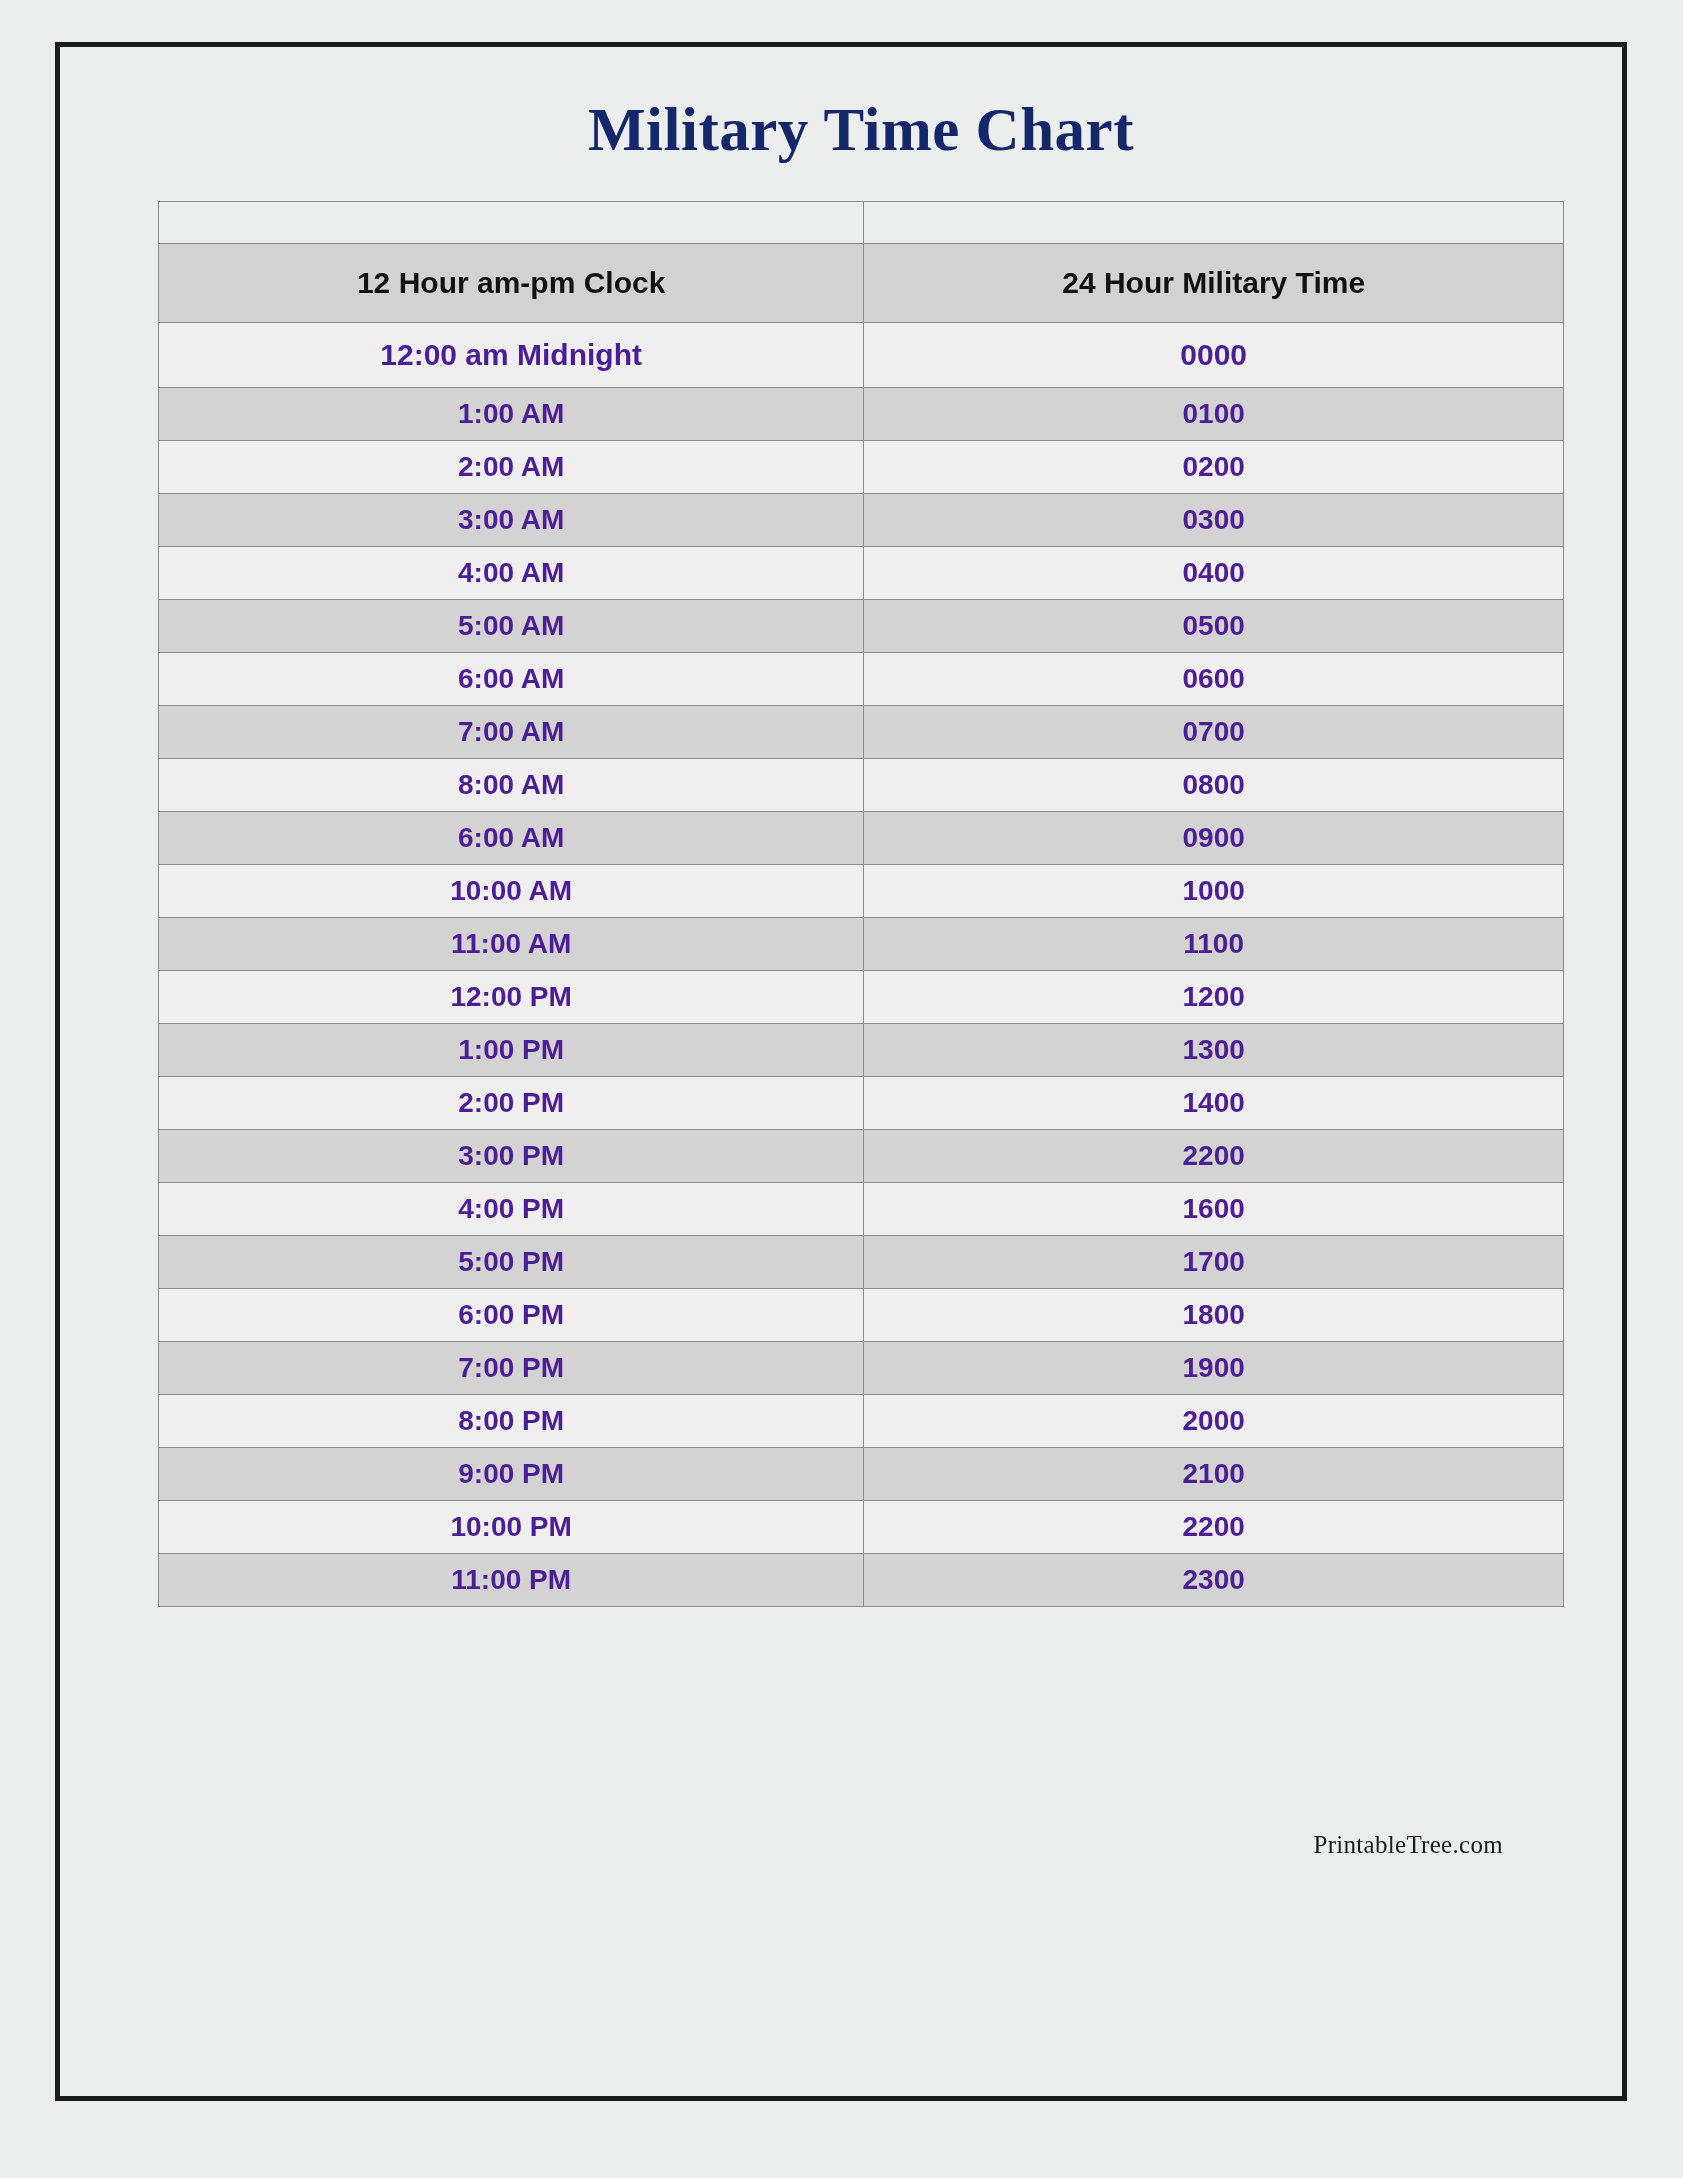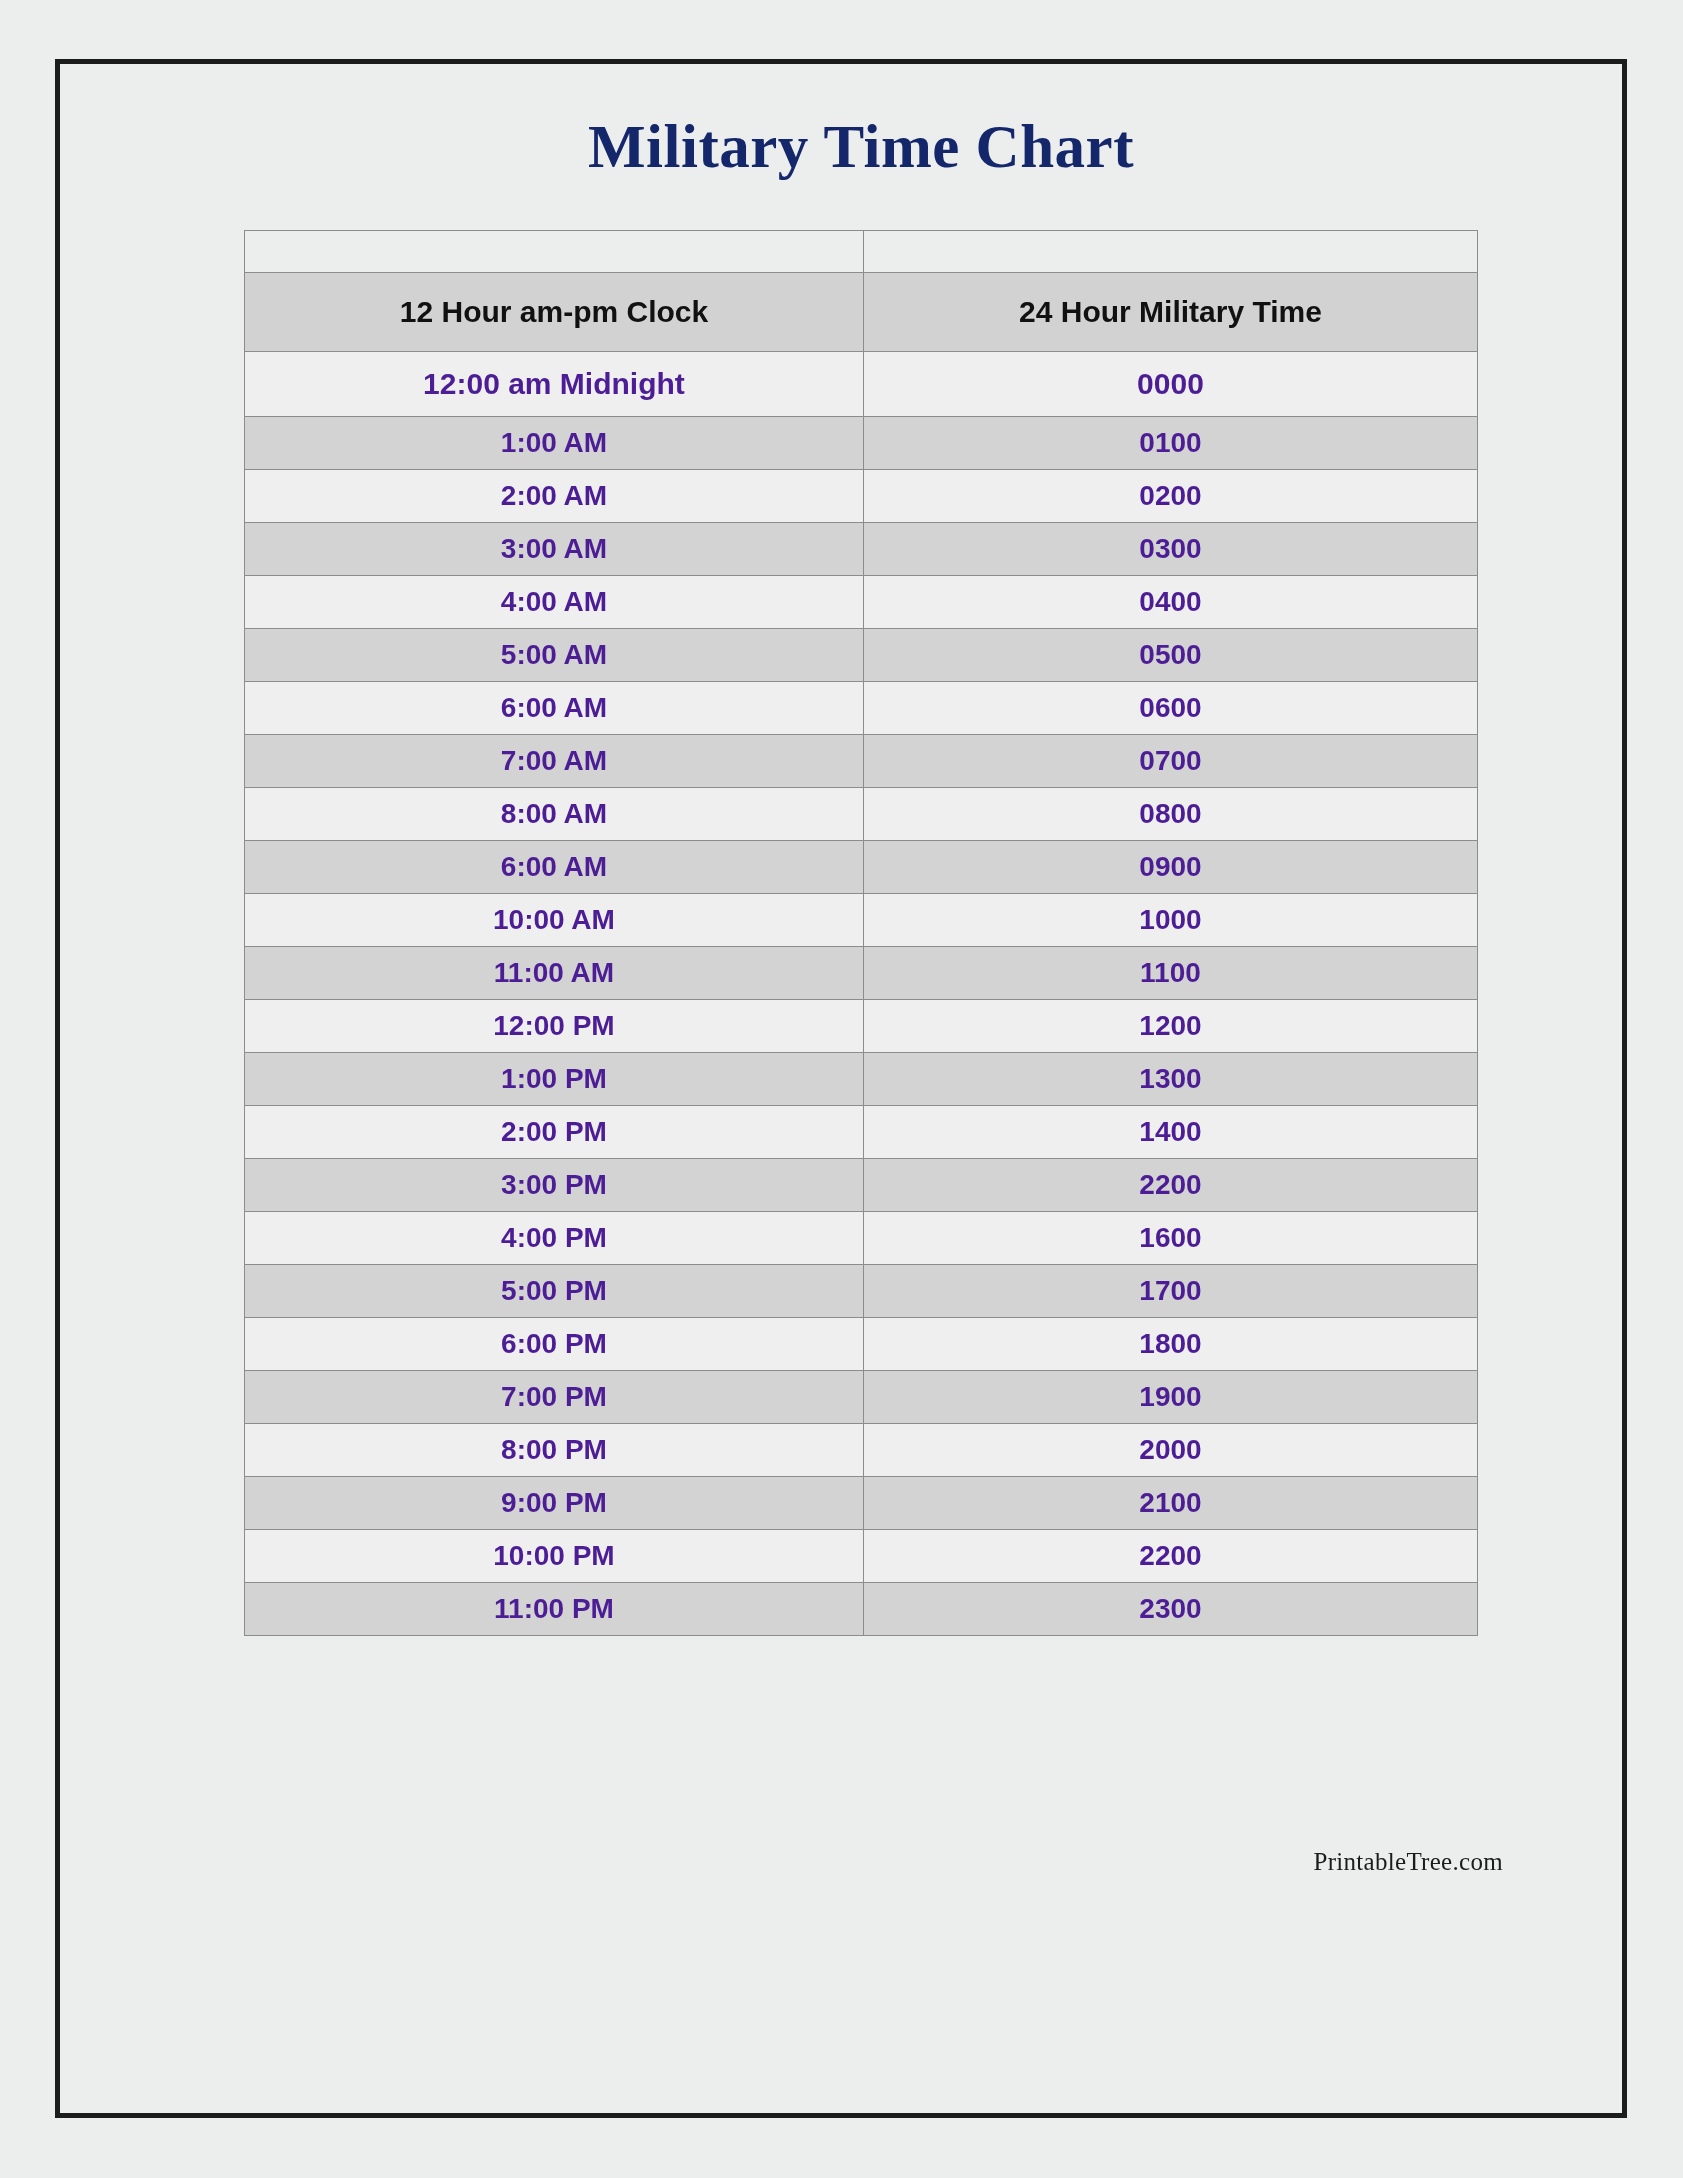--- a/index.html
+++ b/index.html
@@ -16,40 +16,40 @@
   .page {
     position: relative;
     width: 1683px;
     height: 2178px;
     background: #eceded;
     box-sizing: border-box;
   }
   .sheet {
     position: absolute;
     left: 55px;
-    top: 59px;
+    top: 42px;
     width: 1572px;
     height: 2059px;
     border: 5px solid #1c1c1c;
     background: #eceded;
     box-sizing: border-box;
     padding-left: 40px;
   }
   .title {
     margin-top: 48px;
     text-align: center;
     font-family: "Liberation Serif", serif;
     font-weight: bold;
     font-size: 61px;
     color: #14276b;
     letter-spacing: 0.5px;
   }
   .table-wrap {
-    margin: 48px auto 0 auto;
-    width: 1234px;
+    margin: 36px auto 0 auto;
+    width: 1406px;
   }
   table.chart {
     width: 100%;
     border-collapse: collapse;
     table-layout: fixed;
   }
   table.chart td, table.chart th {
     border: 1px solid #8c8c8c;
     box-sizing: border-box;
   }

